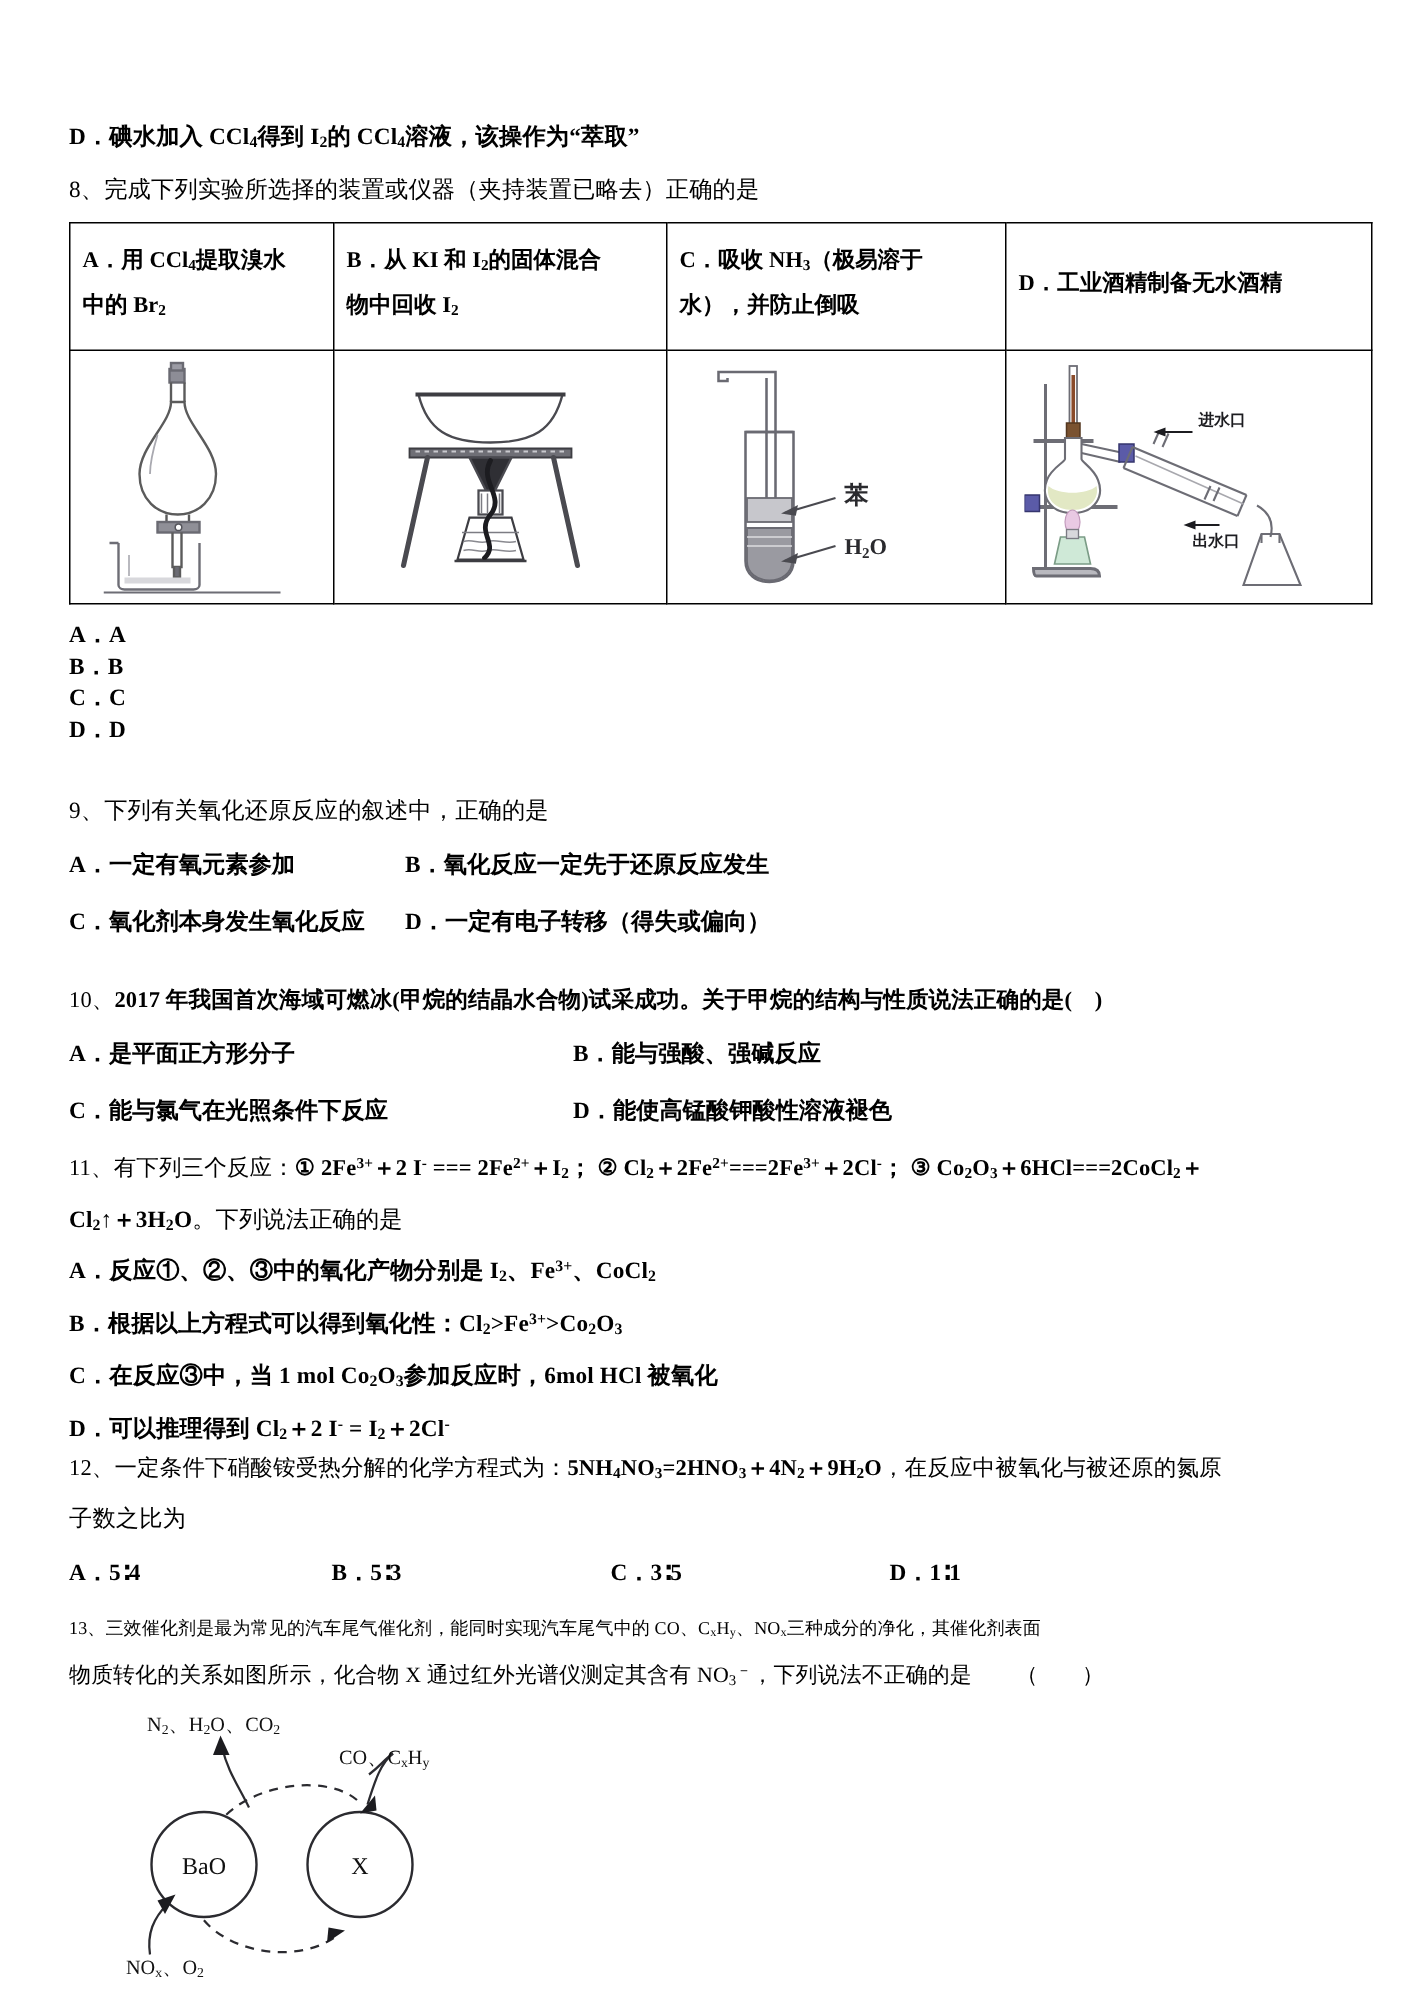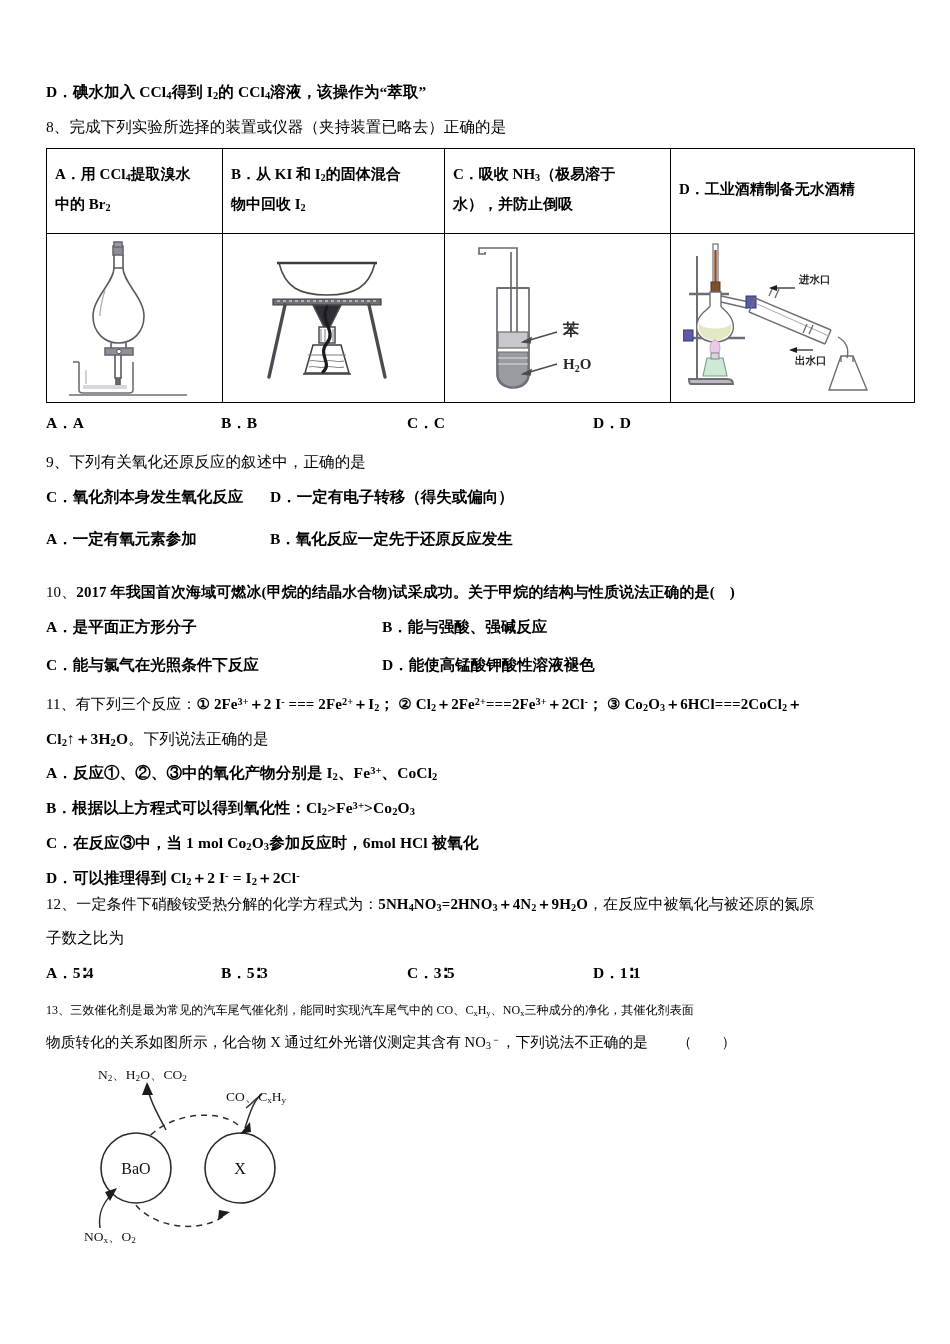--- a/index.html
+++ b/index.html
@@ -303,37 +303,37 @@
             <path d="M130,112 L108,112" stroke="#1c1c20" stroke-width="1.2"></path>
             <polygon points="106,112 114,109 114,115" fill="#1c1c20"></polygon>
           </g>
         </svg>
         </div>
       </td>
     </tr>
   </tbody>
       </table>
 
-  <div class="opt-row" style="margin-bottom:20px;">
+  <div class="opt-row" style="margin-bottom:36px;flex-direction:column;">
     <span style="width:175px">A．A</span>
     <span style="width:186px">B．B</span>
     <span style="width:186px">C．C</span>
     <span>D．D</span>
   </div>
 
   <div class="line">
     <span>9、下列有关氧化还原反应的叙述中，正确的是</span>
   </div>
+  <div class="opt-row">
+    <span style="width:224px">A．一定有氧元素参加</span>
+    <span>B．氧化反应一定先于还原反应发生</span>
+  </div>
   <div class="opt-row" style="margin-bottom:21px;">
     <span style="width:224px">C．氧化剂本身发生氧化反应</span>
     <span>D．一定有电子转移（得失或偏向）</span>
-  </div>
-  <div class="opt-row">
-    <span style="width:224px">A．一定有氧元素参加</span>
-    <span>B．氧化反应一定先于还原反应发生</span>
   </div>
 
   <div class="line b" style="font-size:15px;margin-top:35px;">
     <span class="qnum" style="font-weight:normal">10、</span><span>2017 年我国首次海域可燃冰(甲烷的结晶水合物)试采成功。关于甲烷的结构与性质说法正确的是(　)</span>
   </div>
   <div class="opt-row">
     <span style="width:336px">A．是平面正方形分子</span>
     <span>B．能与强酸、强碱反应</span>
   </div>
   <div class="opt-row" style="margin-bottom:21px;">

